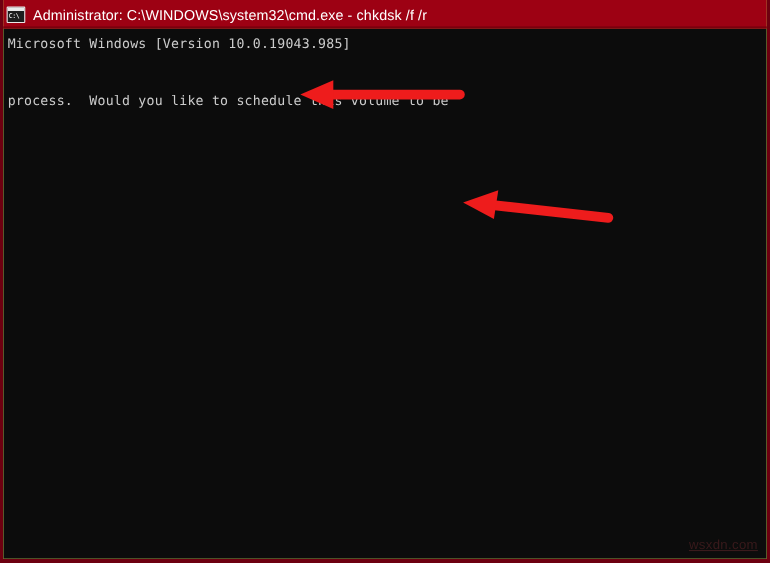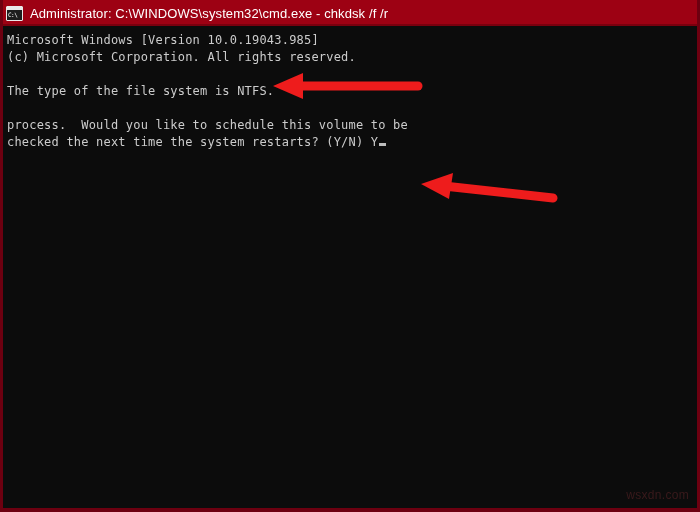--- a/index.html
+++ b/index.html
@@ -131,42 +131,40 @@
   
   #watermark {
     position: absolute;
     right: 8px;
     bottom: 6px;
     font-family: "Liberation Sans", sans-serif;
     font-size: 12px;
     color: #3a1a1c;
     z-index: 9;
     letter-spacing: 0.3px;
+    text-decoration: underline;
   }
 </style>
 </head>
 <body>
 
 <div id="window">
 
   <div id="titlebar">
     <div class="cmd-icon">
       <span class="cmd-icon-text">C:\</span>
     </div>
     <span id="title-text">Administrator: C:\WINDOWS\system32\cmd.exe - chkdsk  /f /r</span>
   </div>
 
   <div id="console">
     <div class="line">Microsoft Windows [Version 10.0.19043.985]</div>
-    <div class="line">(c) Microsoft Corporation. All rights reserved.</div>
     <div class="line blank">&nbsp;</div>
-    <div class="line">The type of the file system is NTFS.</div>
     <div class="line blank">&nbsp;</div>
     <div class="line">process.  Would you like to schedule this volume to be</div>
-    <div class="line"><span>checked the next time the system restarts? (Y/N) </span><span>Y</span><span class="cursor"></span></div>
   </div>
 
   <svg id="annotations" width="700" height="512" viewBox="0 0 700 512">
     <g>
       <line x1="415" y1="86" x2="292" y2="86" stroke="#ee1c1c" stroke-width="9" stroke-linecap="round"></line>
       <polygon points="270,86 300,73 300,99" fill="#ee1c1c"></polygon>
     </g>
     <g>
       <line x1="550" y1="198" x2="441" y2="186" stroke="#ee1c1c" stroke-width="9" stroke-linecap="round"></line>
       <polygon points="418,184 450,173 446,199" fill="#ee1c1c"></polygon>

